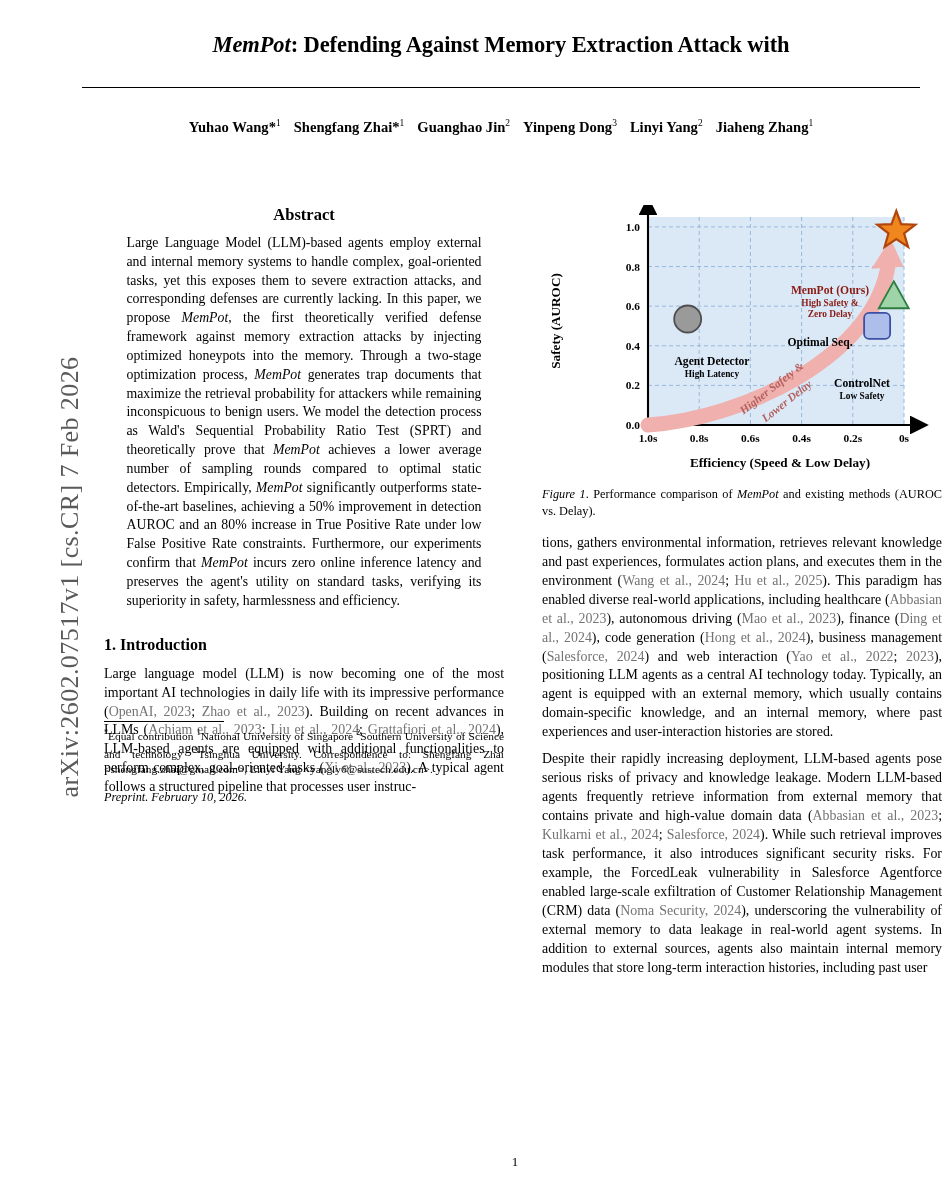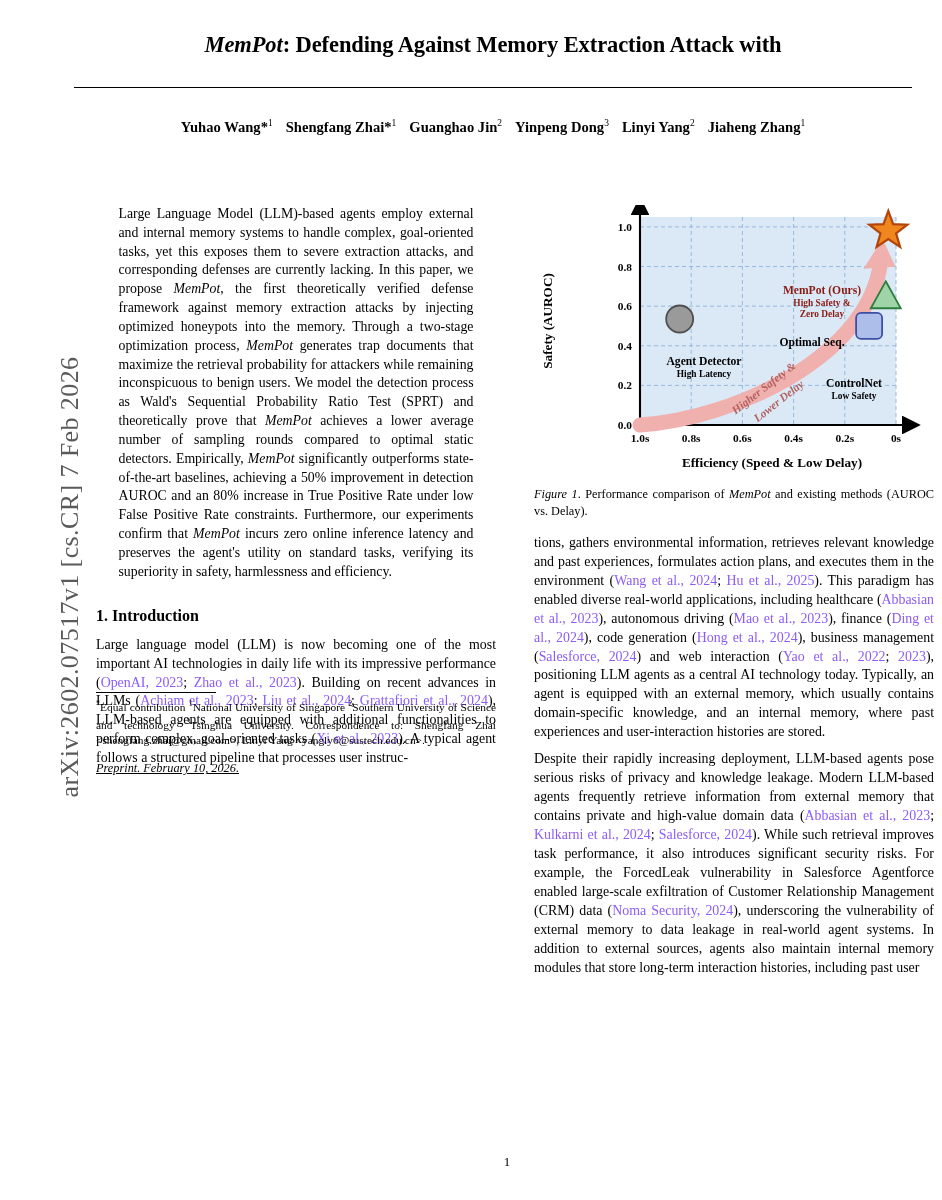--- a/index.html
+++ b/index.html
@@ -29,21 +29,21 @@
     font-size:26px;
     letter-spacing:.4px;
     color:#5a5a5a;
     white-space:nowrap;
     font-family:"Liberation Serif", serif;
   }
 
   
   #page {
     position:absolute;
-    left:36px; top:0;
+    left:44px; top:0;
     width:898px; height:1188px;
     padding:22px 0 0 16px;
   }
 
   
   #title-block { width:850px; margin:8px auto 0 auto; text-align:center; }
   #paper-title {
     font-size:22.5px; font-weight:bold; line-height:1.33;
     letter-spacing:-0.1px;
   }
@@ -86,40 +86,40 @@
   h2.sec-head {
     font-size:16px; font-weight:bold;
     margin:25px 0 11px 0;
   }
   p.body {
     font-size:13.9px; line-height:1.365;
     text-align:justify; text-justify:inter-word;
     margin:0 0 8px 0;
   }
   p.body.first { text-indent:0; }
-  .cite { color:#8b5cf6;margin-top:16px; }
+  .cite { color:#737373;margin-top:16px; }
   .it { font-style:italic; }
 
   
   #footnote {
     position:absolute;
     left:0; bottom:0;
     width:400px;
   }
   #footnote .fn-rule {
     width:120px; border:0; border-top:0.9px solid #000;
     margin:0 0 5px 0;
   }
   #footnote .fn-text {
     font-size:11.4px; line-height:1.40;
     text-align:justify; text-justify:inter-word;
   }
   #footnote sup { font-size:8px; vertical-align:super; }
   #preprint {
-    margin-top:12px; font-size:12.3px; font-style:italic;text-decoration:underline;
+    margin-top:12px; font-size:12.3px; font-style:italic;
   }
 
   
   #figure-wrap { width:400px; }
   #figure-box {
     width:400px; height:268px;
     position:relative;
   }
   #fig-caption {
     margin-top:13px;
@@ -154,20 +154,21 @@
   </div>
   <hr id="rule-top" class="rule">
 
   <div id="authors">
     <span class="au"><span>Yuhao Wang*</span><sup>1</sup></span><span class="gap"></span><span class="au"><span>Shengfang Zhai*</span><sup>1</sup></span><span class="gap"></span><span class="au"><span>Guanghao Jin</span><sup>2</sup></span><span class="gap"></span><span class="au"><span>Yinpeng Dong</span><sup>3</sup></span><span class="gap"></span><span class="au"><span>Linyi Yang</span><sup>2</sup></span><span class="gap"></span><span class="au"><span>Jiaheng Zhang</span><sup>1</sup></span>
   </div>
 
   <div id="columns">
 
     <div class="col" id="col-left">
+      <h2 class="abs-head">Abstract</h2>
       <div id="abstract-body">
         <span>Large Language Model (LLM)-based agents employ external and internal memory systems to handle complex, goal-oriented tasks, yet this exposes them to severe extraction attacks, and corresponding defenses are currently lacking. In this paper, we propose </span><span class="it">MemPot</span><span>, the first theoretically verified defense framework against memory extraction attacks by injecting optimized honeypots into the memory. Through a two-stage optimization process, </span><span class="it">MemPot</span><span> generates trap documents that maximize the retrieval probability for attackers while remaining inconspicuous to benign users. We model the detection process as Wald's Sequential Probability Ratio Test (SPRT) and theoretically prove that </span><span class="it">MemPot</span><span> achieves a lower average number of sampling rounds compared to optimal static detectors. Empirically, </span><span class="it">MemPot</span><span> significantly outperforms state-of-the-art baselines, achieving a 50% improvement in detection AUROC and an 80% increase in True Positive Rate under low False Positive Rate constraints. Furthermore, our experiments confirm that </span><span class="it">MemPot</span><span> incurs zero online inference latency and preserves the agent's utility on standard tasks, verifying its superiority in safety, harmlessness and efficiency.</span>
       </div>
 
       <h2 class="sec-head">1. Introduction</h2>
       <p class="body first" id="intro-p1"><span>Large language model (LLM) is now becoming one of the most important AI technologies in daily life with its impressive performance (</span><span class="cite">OpenAI, 2023</span><span>; </span><span class="cite">Zhao et al., 2023</span><span>). Building on recent advances in LLMs (</span><span class="cite">Achiam et al., 2023</span><span>; </span><span class="cite">Liu et al., 2024</span><span>; </span><span class="cite">Grattafiori et al., 2024</span><span>), LLM-based agents are equipped with additional functionalities to perform complex, goal-oriented tasks (</span><span class="cite">Xi et al., 2023</span><span>). A typical agent follows a structured pipeline that processes user instruc-</span></p>
 
       <div id="footnote">
         <hr class="fn-rule">
         <div class="fn-text" id="footnote-text"><sup>*</sup><span>Equal contribution </span><sup>1</sup><span>National University of Singapore </span><sup>2</sup><span>Southern University of Science and technology </span><sup>3</sup><span>Tsinghua University. Correspondence to: Shengfang Zhai &lt;shengfang.zhai@gmail.com&gt;, Linyi Yang &lt;yangly6@sustech.edu.cn&gt;.</span></div>

